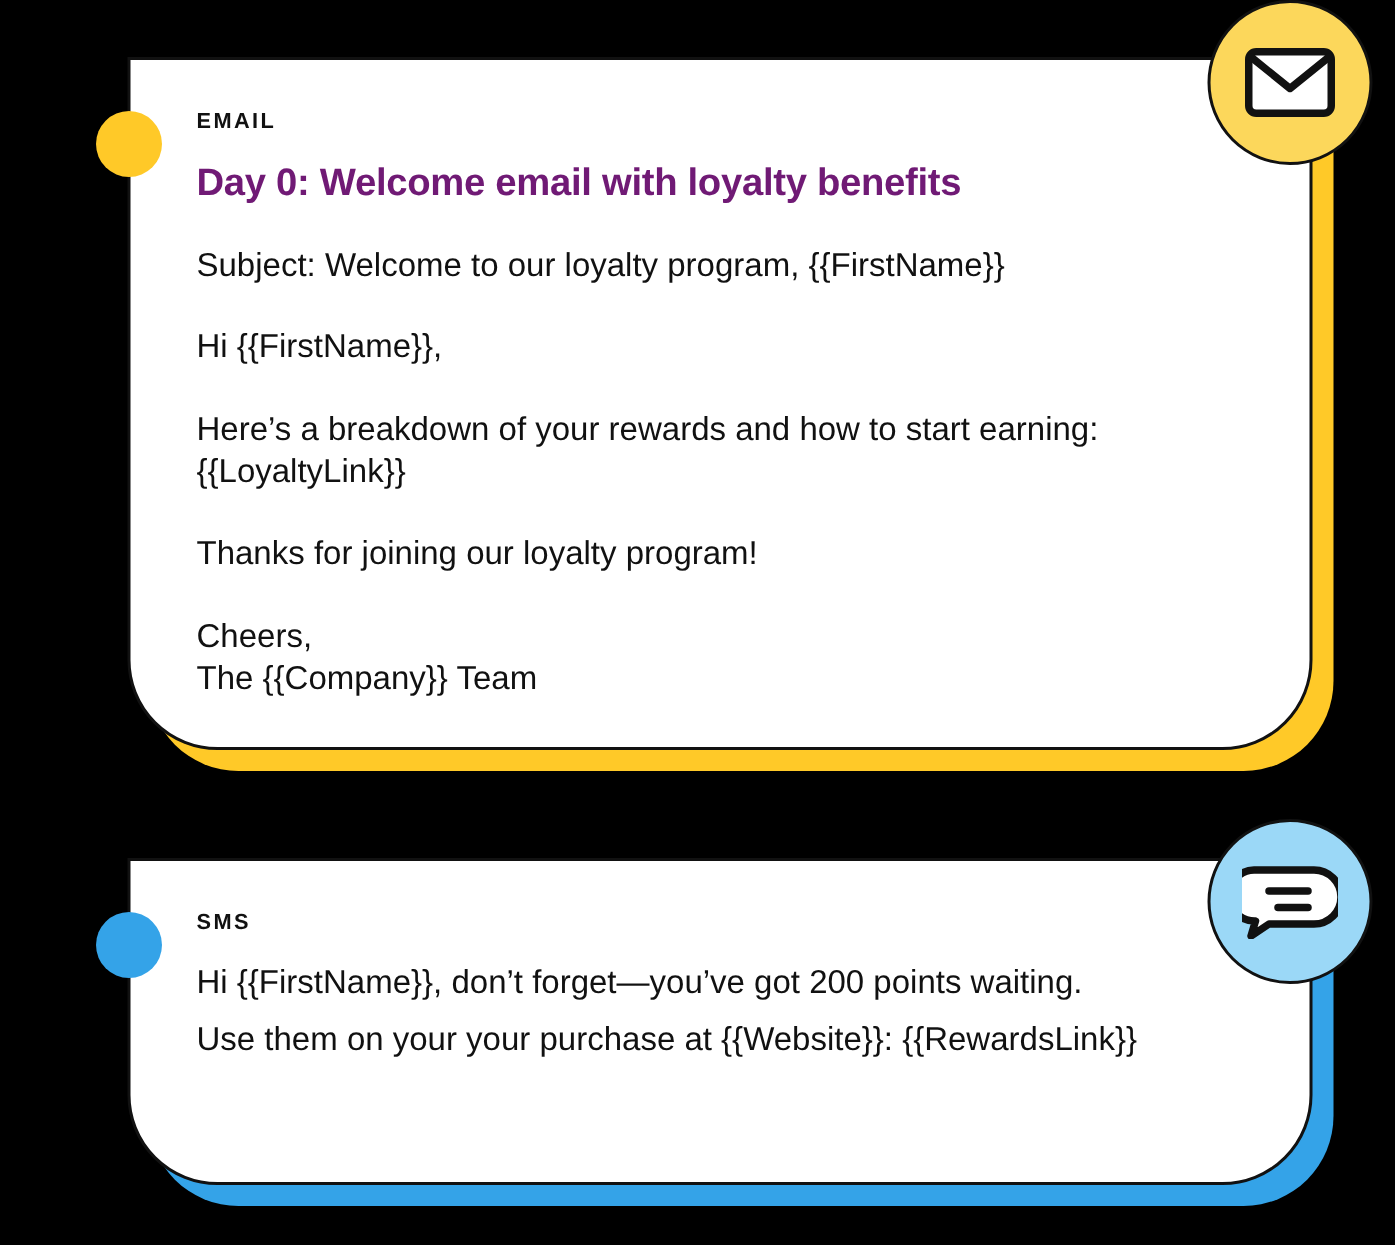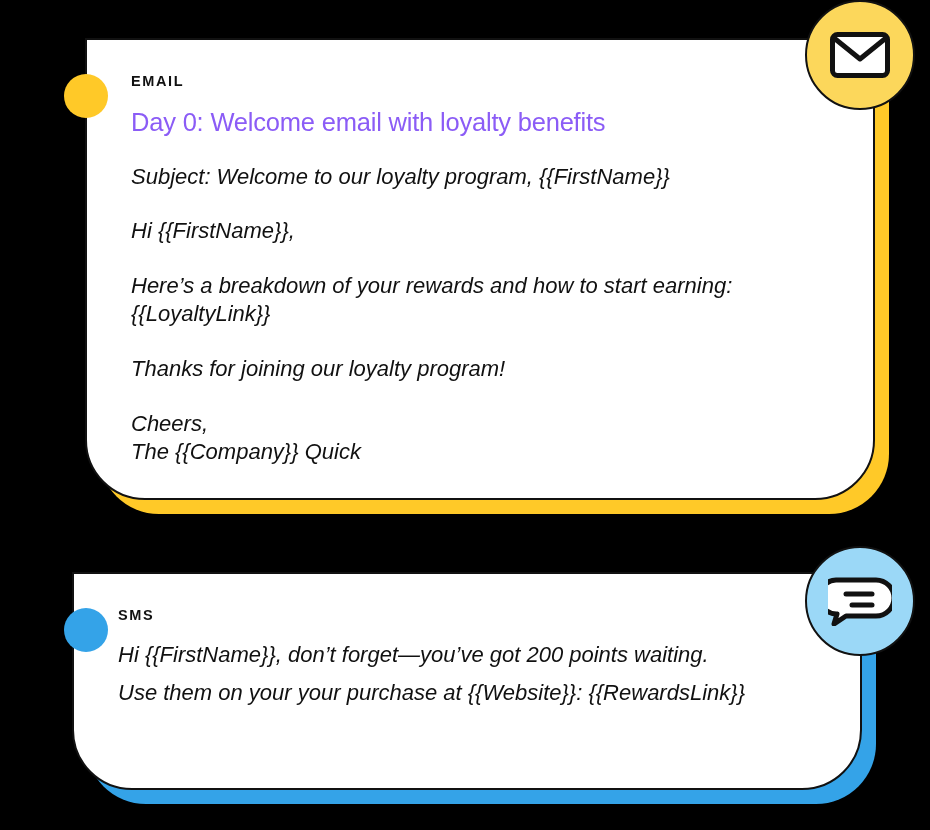--- a/index.html
+++ b/index.html
@@ -83,34 +83,33 @@
   .eyebrow {
     font-size: 14.5px;
     font-weight: 700;
     letter-spacing: 1.6px;
     color: #111111;
     margin: 0 0 18px 0;
     line-height: 1;
   }
   .card-title {
     font-size: 25.5px;
-    font-weight: 400;
-    color: #8b5cf6;
+    font-weight: 700;
+    color: #701a75;
     margin: 0 0 26px 0;
     line-height: 1.18;
     letter-spacing: -0.2px;
   }
   .body-line {
     font-size: 22px;
     font-weight: 400;
     color: #111111;
     line-height: 1.3;
     margin: 0 0 26px 0;
     white-space: pre-line;
-    font-style: italic;
   }
   .body-line:last-child { margin-bottom: 0; }
   .body-line.tight { margin-bottom: 10px; }
 
   
   #email-block {
     left: 85px;
     top: 38px;
     width: 790px;
     height: 462px;
@@ -122,21 +121,21 @@
     background: #FFC928;
   }
   #email-badge {
     left: 805px;
     top: 0px;
     background: #FCD75B;
   }
 
   
   #sms-block {
-    left: 72px;
+    left: 85px;
     top: 572px;
     width: 790px;
     height: 218px;
   }
   #sms-shadow { background: #34A3E8; }
   #sms-dot {
     left: 64px;
     top: 608px;
     background: #34A3E8;
   }
@@ -157,21 +156,21 @@
     <div class="card">
       <div class="card-inner">
         <p class="eyebrow">EMAIL</p>
         <h2 class="card-title">Day 0: Welcome email with loyalty benefits</h2>
         <p class="body-line">Subject: Welcome to our loyalty program, {{FirstName}}</p>
         <p class="body-line">Hi {{FirstName}},</p>
         <p class="body-line">Here’s a breakdown of your rewards and how to start earning:
 {{LoyaltyLink}}</p>
         <p class="body-line">Thanks for joining our loyalty program!</p>
         <p class="body-line">Cheers,
-The {{Company}} Quick</p>
+The {{Company}} Team</p>
       </div>
     </div>
   </div>
 
   <div class="channel-dot" id="email-dot"></div>
 
   <div class="badge" id="email-badge">
     <svg width="60" height="46" viewBox="0 0 60 46" aria-hidden="true">
       <rect x="2.5" y="2.5" width="55" height="41" rx="5" ry="5" fill="#ffffff" stroke="#111111" stroke-width="5"></rect>
       <path d="M4 6 L30 27 L56 6" fill="none" stroke="#111111" stroke-width="5" stroke-linecap="round" stroke-linejoin="round"></path>

